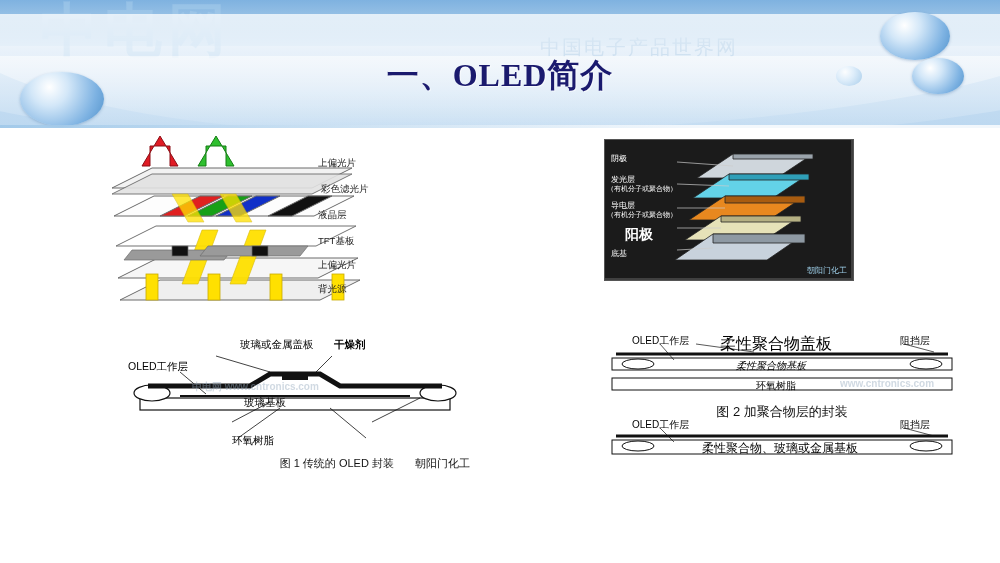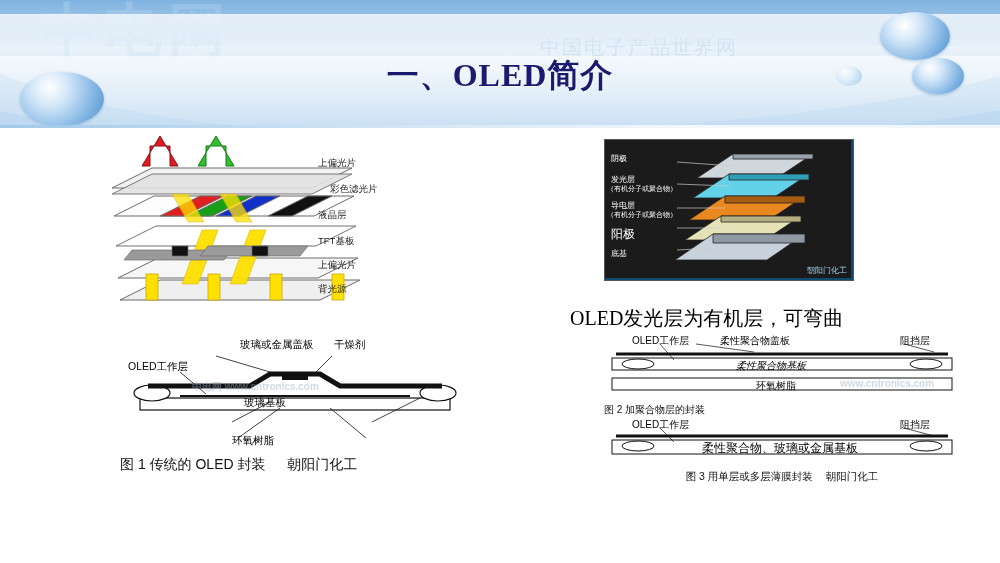--- a/index.html
+++ b/index.html
@@ -82,37 +82,37 @@
   .lcd-svg{display:block;}
 
   .lcd-labels{
     position:absolute;left:318px;top:146px;width:96px;
     font-size:9.5px;color:#222;line-height:1.1;
   }
   .lcd-labels div{position:absolute;white-space:nowrap;}
 
   
   .fig-oled{left:604px;top:139px;width:248px;height:140px;
-    background:#0c4a6e;border:1px solid #555;}
+    background:#404040;border:1px solid #555;}
   
   .oled-caption{
     position:absolute;left:570px;top:305px;width:400px;
     font-size:20px;color:#000;text-align:left;
     font-family:"Liberation Serif", serif;
   }
 
   
   .fig-f1{left:120px;top:338px;width:350px;height:140px;}
   .fig-f1-cap{
-    position:absolute;left:120px;top:456px;width:350px;text-align:left;
-    font-size:14px;color:#111;
+    position:absolute;left:120px;top:456px;width:350px;text-align:right;
+    font-size:11px;color:#111;
   }
   
   .fig-f2{left:604px;top:334px;width:356px;height:78px;}
-  .fig-f2-cap{position:absolute;left:604px;top:403px;width:356px;font-size:10px;color:#111;}
+  .fig-f2-cap{position:absolute;left:604px;top:403px;width:356px;text-align:center;font-size:13px;color:#111;}
   .fig-f3{left:604px;top:418px;width:356px;height:56px;}
   .fig-f3-cap{position:absolute;left:604px;top:470px;width:356px;text-align:center;font-size:10.5px;color:#111;}
 
   .wm-img{
     position:absolute;color:rgba(150,170,190,.45);
     font-size:10px;font-weight:bold;pointer-events:none;white-space:nowrap;
   }
   .wm-img.small{font-size:10px;}
 
   
@@ -192,21 +192,21 @@
         <polygon points="38,12 58,12 58,32 66,32 48,2 30,32 38,32" fill="#e01b24" stroke="#8b0f16" stroke-width="1"></polygon>
       </g>
 
       <g>
         <polygon points="94,12 114,12 114,32 122,32 104,2 86,32 94,32" fill="#2fbf2f" stroke="#147d14" stroke-width="1"></polygon>
       </g>
     </svg>
   </div>
   <div class="lcd-labels">
     <div style="left:0;top:12px;">上偏光片</div>
-    <div style="left:12px;top:38px;">彩色滤光片</div>
+    <div style="left:3px;top:38px;">彩色滤光片</div>
     <div style="left:0;top:64px;">液晶层</div>
     <div style="left:0;top:90px;">TFT基板</div>
     <div style="left:0;top:114px;">上偏光片</div>
     <div style="left:0;top:138px;">背光源</div>
   </div>
 
   <div class="fig fig-oled">
     <svg width="246" height="138" viewBox="0 0 246 138">
       <rect x="0" y="0" width="246" height="138" fill="#1b1b1b"></rect>
 
@@ -229,26 +229,25 @@
         <path d="M72,68 L120,68"></path>
         <path d="M72,88 L116,88"></path>
         <path d="M72,110 L108,108"></path>
       </g>
     </svg>
     <div style="position:absolute;left:6px;top:13px;color:#fff;font-size:8px;">阴极</div>
     <div style="position:absolute;left:6px;top:34px;color:#fff;font-size:8px;">发光层</div>
     <div style="position:absolute;left:2px;top:44px;color:#fff;font-size:7px;">（有机分子或聚合物）</div>
     <div style="position:absolute;left:6px;top:60px;color:#fff;font-size:8px;">导电层</div>
     <div style="position:absolute;left:2px;top:70px;color:#fff;font-size:7px;">（有机分子或聚合物）</div>
-    <div style="position:absolute;left:6px;top:86px;color:#fff;font-size:12px;">阳极</div>
+    <div style="position:absolute;left:20px;top:86px;color:#fff;font-size:14px;font-weight:bold;">阳极</div>
     <div style="position:absolute;left:6px;top:108px;color:#fff;font-size:8px;">底基</div>
     <div style="position:absolute;right:6px;bottom:4px;color:#9fd0ea;font-size:8px;">朝阳门化工</div>
   </div>
 
-  <div class="oled-caption">OLED发光层为有机层，可弯曲</div>
 
   <div class="fig fig-f1">
     <svg width="350" height="120" viewBox="0 0 350 120">
 
       <rect x="20" y="60" width="310" height="12" fill="#ffffff" stroke="#111" stroke-width="1.2"></rect>
 
       <ellipse cx="32" cy="55" rx="18" ry="8" fill="#ffffff" stroke="#111" stroke-width="1.2"></ellipse>
       <ellipse cx="318" cy="55" rx="18" ry="8" fill="#ffffff" stroke="#111" stroke-width="1.2"></ellipse>
 
       <path d="M28,48 L130,48 L150,36 L200,36 L220,48 L322,48" fill="none" stroke="#111" stroke-width="5"></path>
@@ -261,21 +260,21 @@
         <path d="M96,18 L150,34"></path>
         <path d="M212,18 L196,34"></path>
         <path d="M60,34 L86,56"></path>
         <path d="M118,100 L160,70"></path>
         <path d="M112,84 L150,64"></path>
         <path d="M246,100 L210,70"></path>
         <path d="M252,84 L300,60"></path>
       </g>
     </svg>
     <div style="position:absolute;left:120px;top:0px;font-size:10.5px;">玻璃或金属盖板</div>
-    <div style="position:absolute;left:214px;top:0px;font-size:10.5px;">干燥剂</div>
+    <div style="position:absolute;left:214px;top:0px;font-size:10.5px;font-weight:bold;">干燥剂</div>
     <div style="position:absolute;left:8px;top:22px;font-size:10.5px;">OLED工作层</div>
     <div style="position:absolute;left:124px;top:58px;font-size:10.5px;">玻璃基板</div>
     <div style="position:absolute;left:112px;top:96px;font-size:10.5px;">环氧树脂</div>
     <div class="wm-img" style="left:72px;top:42px;">中电网 www.cntronics.com</div>
   </div>
   <div class="fig-f1-cap">
     <span>图 1    传统的 OLED 封装</span>
     <span style="margin-left:18px;">朝阳门化工</span>
   </div>
 
@@ -286,21 +285,21 @@
       <path d="M12,20 L344,20" stroke="#111" stroke-width="3"></path>
       <ellipse cx="34" cy="30" rx="16" ry="5" fill="#fff" stroke="#111" stroke-width="1"></ellipse>
       <ellipse cx="322" cy="30" rx="16" ry="5" fill="#fff" stroke="#111" stroke-width="1"></ellipse>
       <g stroke="#111" stroke-width="0.7" fill="none">
         <path d="M92,10 L150,18"></path>
         <path d="M300,10 L330,18"></path>
         <path d="M56,10 L70,26"></path>
       </g>
     </svg>
     <div style="position:absolute;left:28px;top:0px;font-size:10px;">OLED工作层</div>
-    <div style="position:absolute;left:116px;top:0px;font-size:10px;">柔性聚合物盖板</div>
+    <div style="position:absolute;left:116px;top:0px;font-size:16px;">柔性聚合物盖板</div>
     <div style="position:absolute;left:296px;top:0px;font-size:10px;">阻挡层</div>
     <div style="position:absolute;left:132px;top:25px;font-size:10px;font-style:italic;">柔性聚合物基板</div>
     <div style="position:absolute;left:152px;top:45px;font-size:10px;">环氧树脂</div>
     <div class="wm-img small" style="left:236px;top:44px;">www.cntronics.com</div>
   </div>
   <div class="fig-f2-cap">图 2   加聚合物层的封装</div>
 
   <div class="fig fig-f3">
     <svg width="356" height="50" viewBox="0 0 356 50">
       <rect x="8" y="22" width="340" height="14" fill="#fff" stroke="#111" stroke-width="1"></rect>
@@ -309,19 +308,15 @@
       <ellipse cx="322" cy="28" rx="16" ry="5" fill="#fff" stroke="#111" stroke-width="1"></ellipse>
       <g stroke="#111" stroke-width="0.7" fill="none">
         <path d="M56,10 L70,24"></path>
         <path d="M300,10 L330,18"></path>
       </g>
     </svg>
     <div style="position:absolute;left:28px;top:0px;font-size:10px;">OLED工作层</div>
     <div style="position:absolute;left:98px;top:22px;font-size:12px;">柔性聚合物、玻璃或金属基板</div>
     <div style="position:absolute;left:296px;top:0px;font-size:10px;">阻挡层</div>
   </div>
-  <div class="fig-f3-cap">
-    <span>图 3   用单层或多层薄膜封装</span>
-    <span style="margin-left:10px;">朝阳门化工</span>
-  </div>
 
 
 </div>
 
 </body></html>

